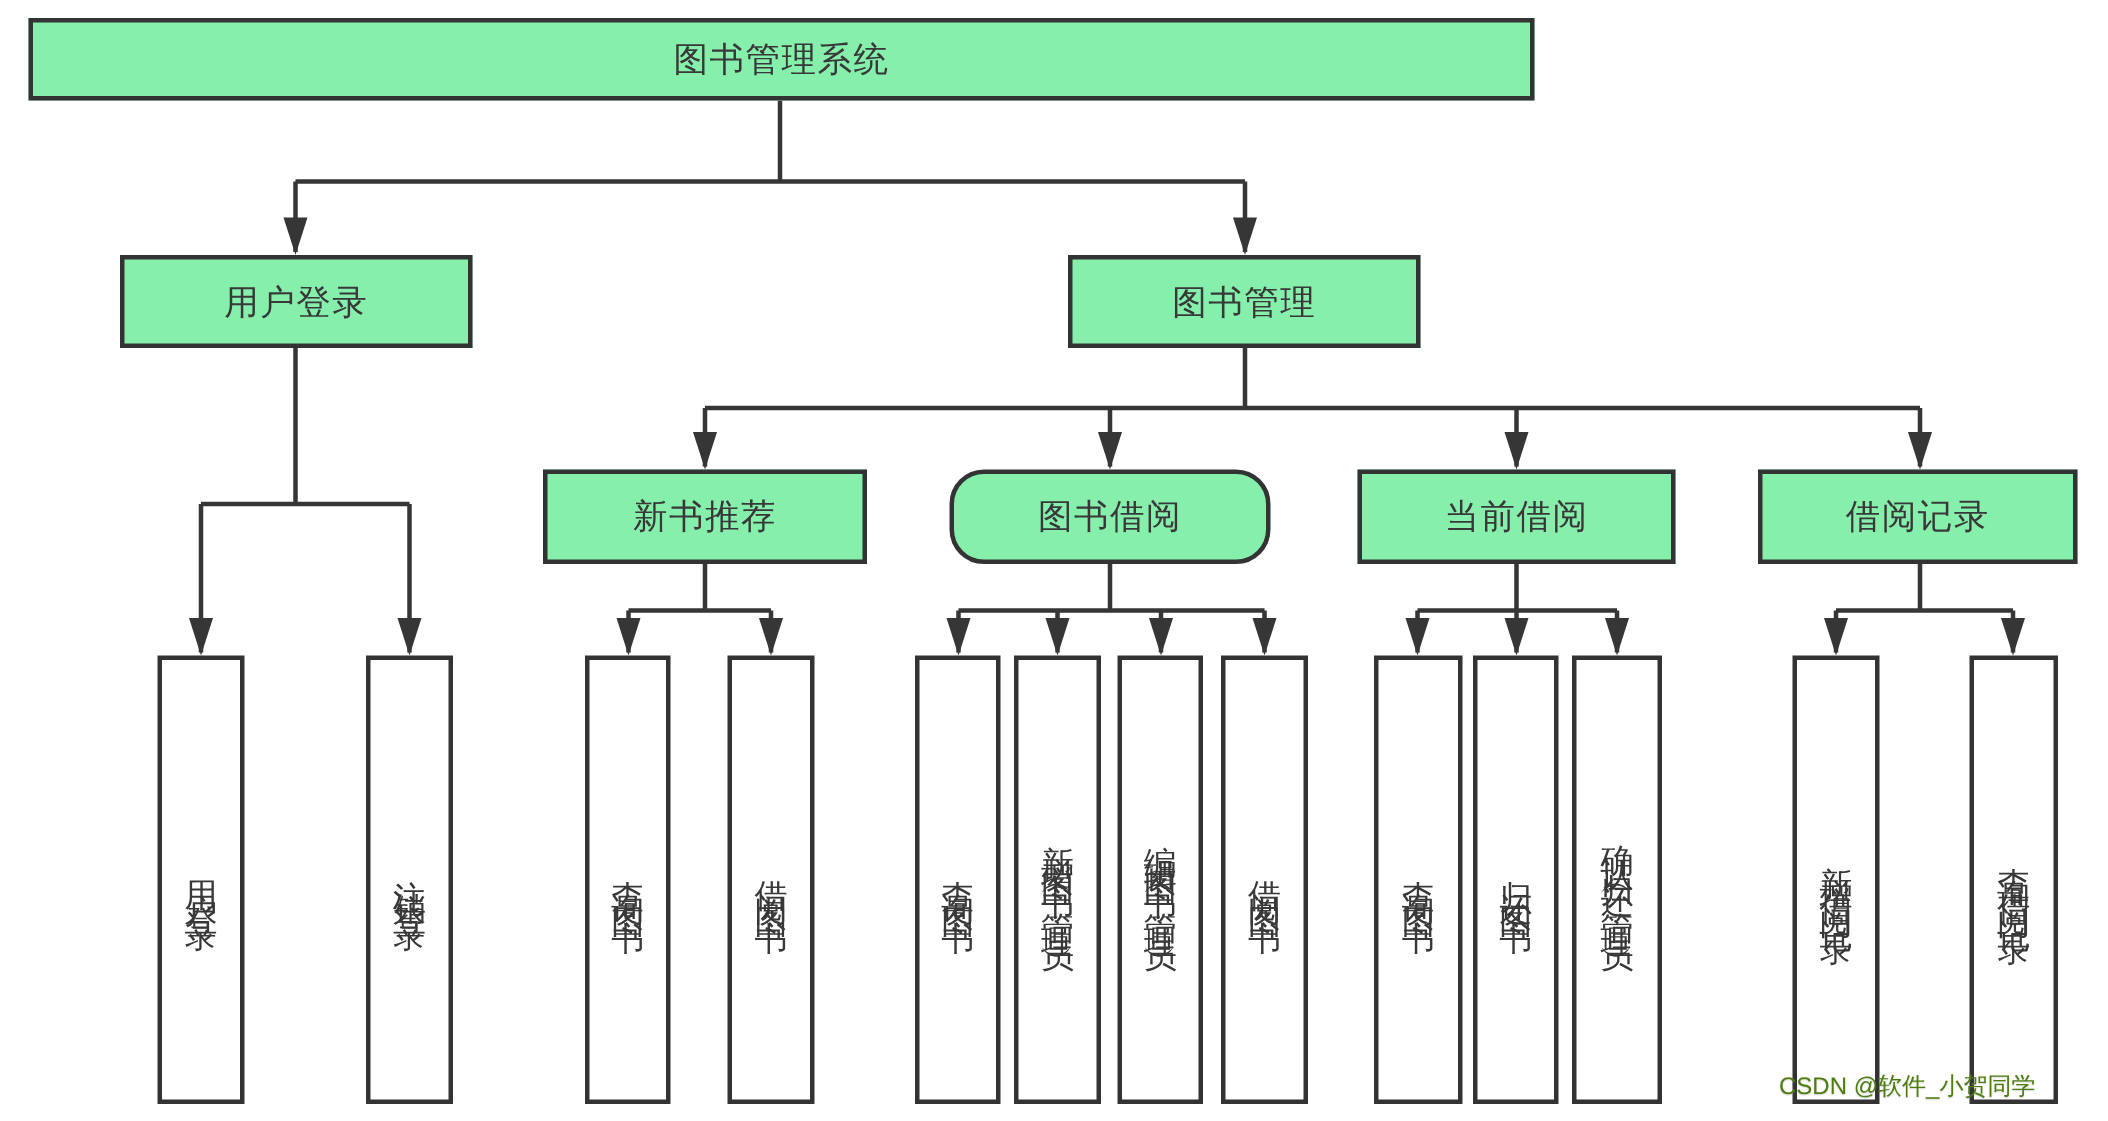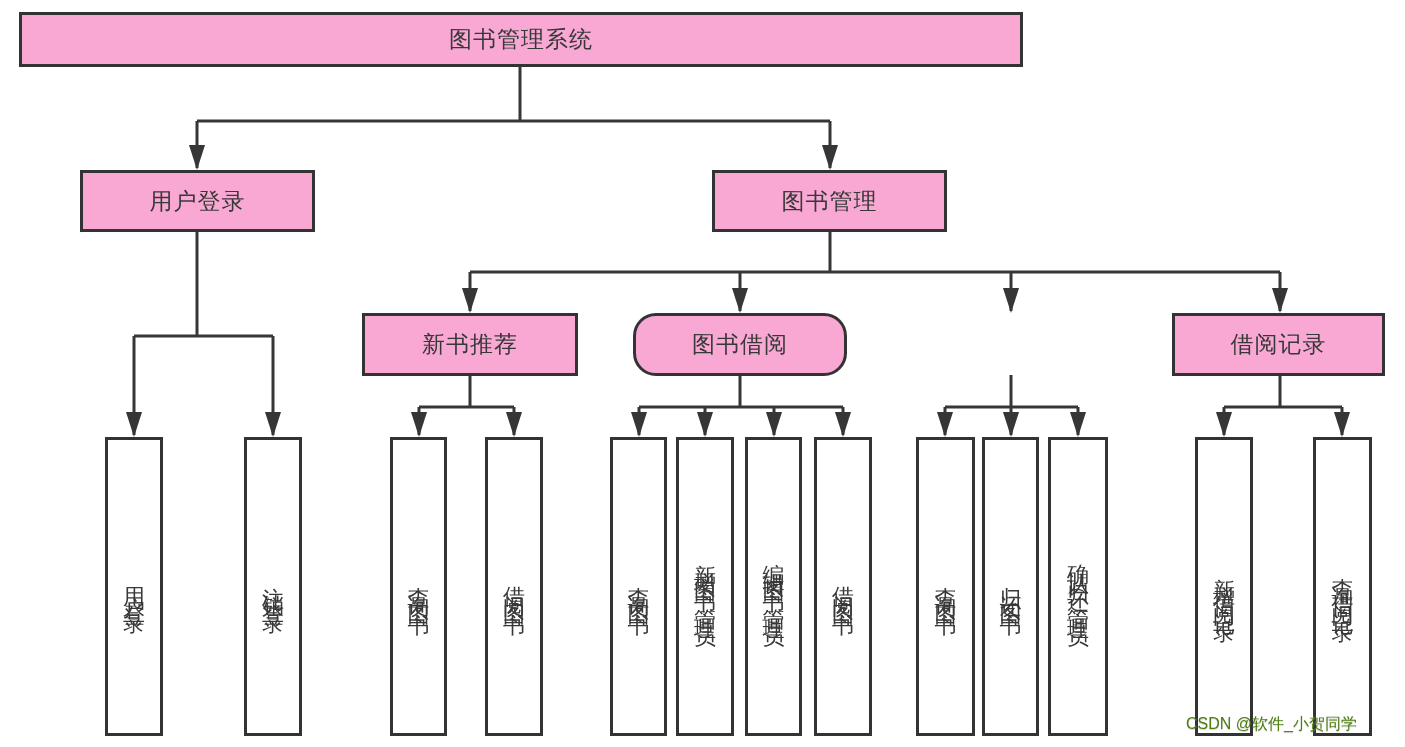--- a/index.html
+++ b/index.html
@@ -18,21 +18,21 @@
   }
   #wires {
     position: absolute;
     left: 0; top: 0;
     width: 1405px; height: 747px;
   }
   .box {
     position: absolute;
     box-sizing: border-box;
     border: 3px solid #333333;
-    background: #f9a8d4;
+    background: #86efac;
     display: flex;
     align-items: center;
     justify-content: center;
     font-size: 23px;
     letter-spacing: 1px;
     color: #383838;
     z-index: 2;
   }
   .leaf {
     position: absolute;
@@ -109,20 +109,21 @@
     </g>
   </svg>
 
   <div class="box" style="left:19px; top:12px; width:1004px; height:55px;">图书管理系统</div>
 
   <div class="box" style="left:80px; top:170px; width:235px; height:62px;">用户登录</div>
   <div class="box" style="left:362px; top:313px; width:216px; height:63px;">新书推荐</div>
 
   <div class="box" style="left:712px; top:170px; width:235px; height:62px;">图书管理</div>
   <div class="box" style="left:633px; top:313px; width:214px; height:63px;border-radius:23px;">图书借阅</div>
+  <div class="box" style="left:905px; top:313px; width:212px; height:63px;">当前借阅</div>
   <div class="box" style="left:1172px; top:313px; width:213px; height:63px;">借阅记录</div>
 
   <div class="leaf" style="left:105px; top:437px; width:58px; height:299px;">
     <span>用户登录</span>
   </div>
   <div class="leaf" style="left:244px; top:437px; width:58px; height:299px;">
     <span>注销登录</span>
   </div>
   <div class="leaf" style="left:390px; top:437px; width:57px; height:299px;">
     <span>查询图书</span>

